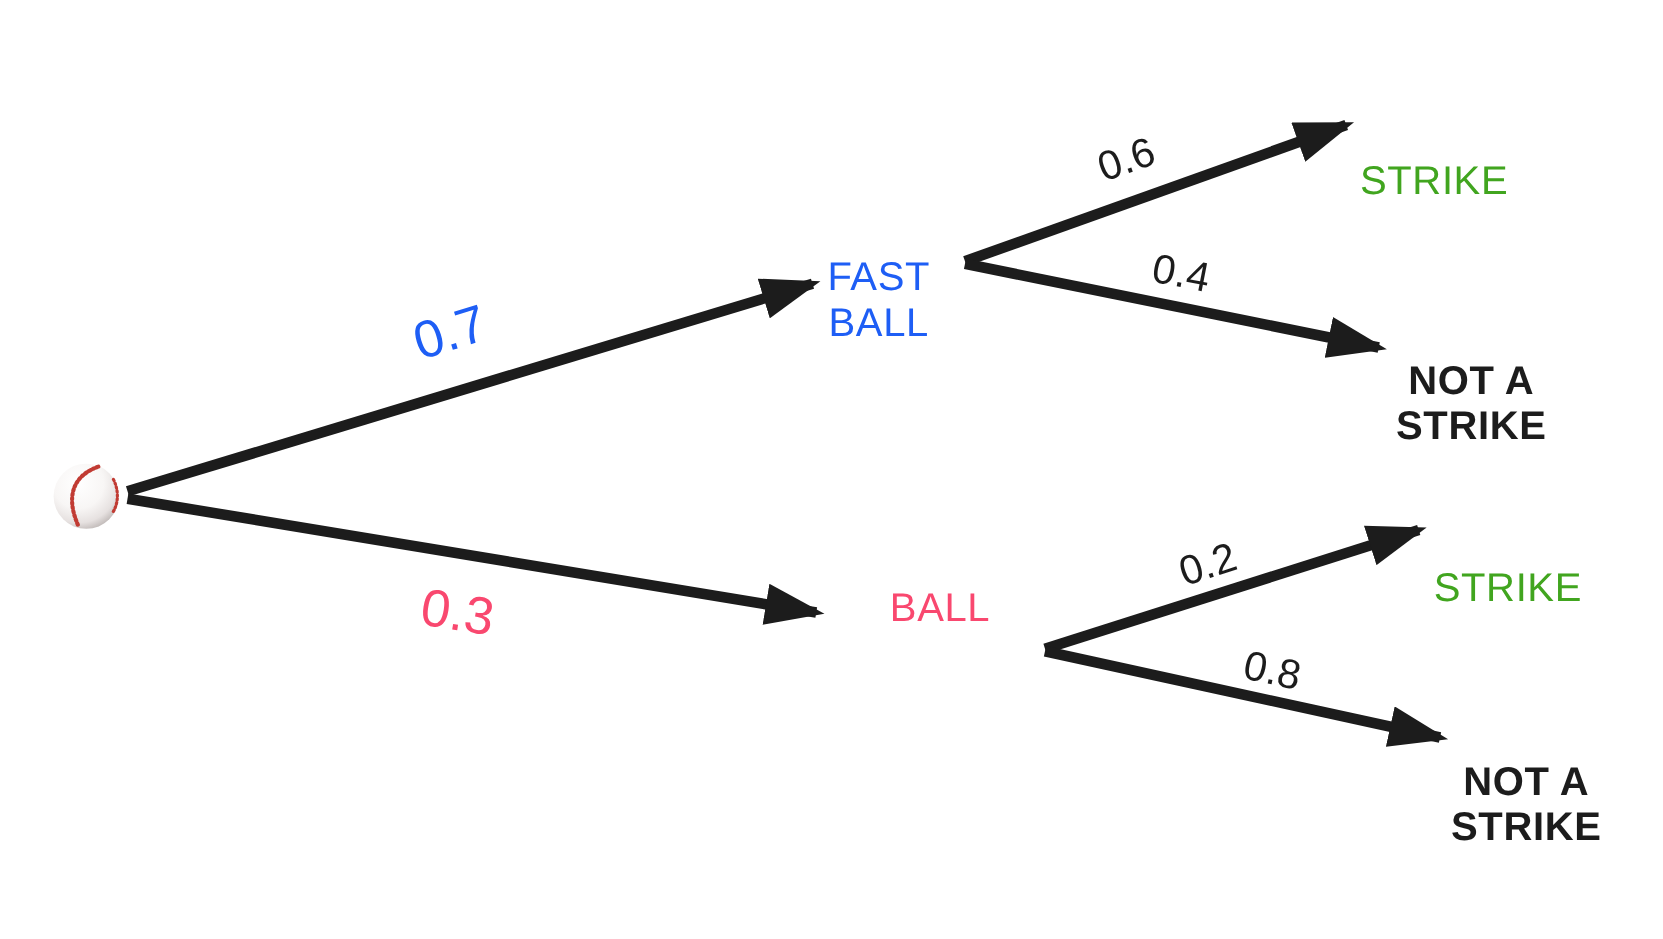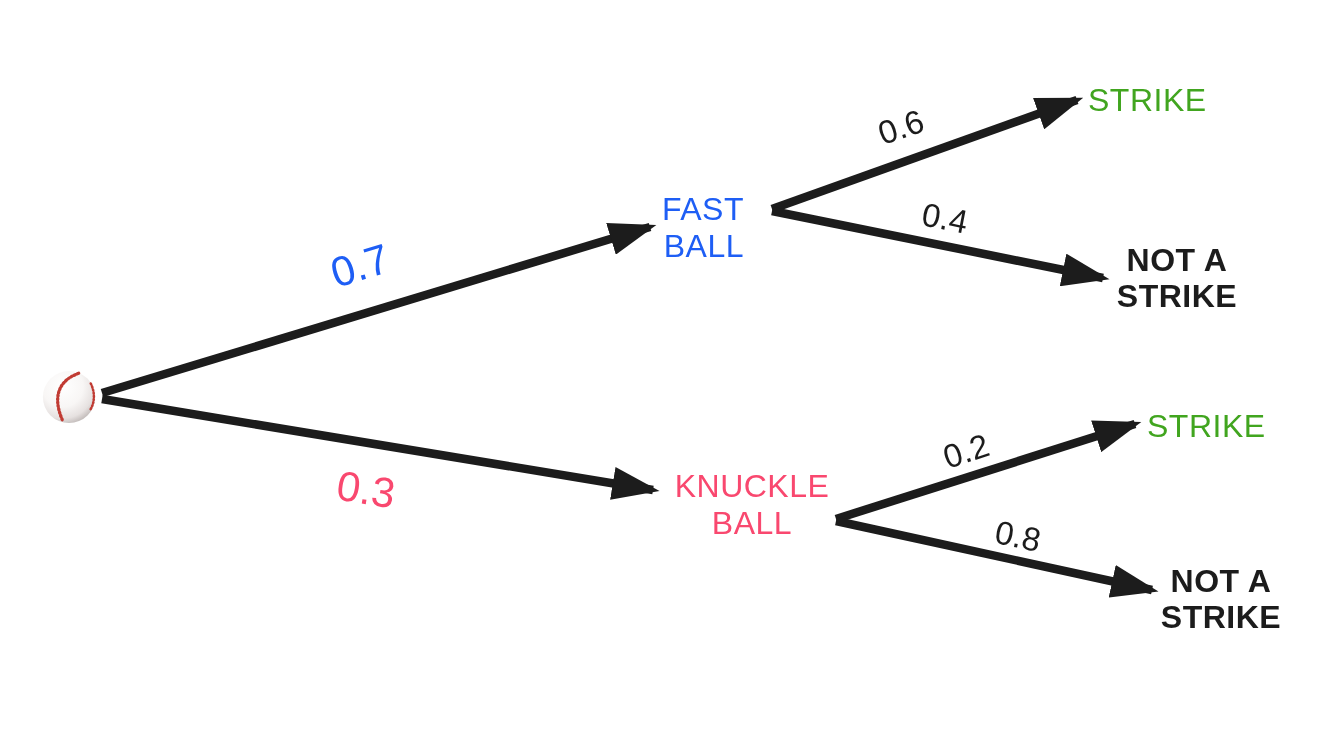--- a/index.html
+++ b/index.html
@@ -32,20 +32,21 @@
   .blue{color:#1e5ef5;}
   .pink{color:#f9486f;}
   .green{color:#41a51f;}
   .black{color:#1c1c1c;}
   .outcome{
     position:absolute;
     text-align:center;
     font-size:32px;
     line-height:36px;
     letter-spacing:0.5px;
+    margin-top:44px;
   }
   .center-x{transform:translateX(-50%);font-weight:bold;}
 </style>
 </head>
 <body>
 
 <div id="canvas">
 
   <svg class="arrows" viewBox="0 0 1330 751" aria-hidden="true">
     <defs>
@@ -74,27 +75,26 @@
     </defs>
     <circle cx="30" cy="30" r="27" fill="url(#ballg)"></circle>
     <path d="M40 5.5 C 19 13, 13 30, 23 53.5" fill="none" stroke="#c13b33" stroke-width="3.4" stroke-dasharray="1.4 2.2" stroke-linecap="round"></path>
     <path d="M52.5 16 C 57 25, 57 36, 51.5 44" fill="none" stroke="#c13b33" stroke-width="2.6" stroke-dasharray="1.2 2.1" stroke-linecap="round"></path>
   </svg>
 
   <div class="lbl prob-big blue" style="left:360px;top:266px;transform:translate(-50%,-50%) rotate(-17deg);">0.7</div>
 
   <div class="lbl prob-big pink" style="left:366px;top:490px;transform:translate(-50%,-50%) rotate(9deg);">0.3</div>
 
-  <div class="node blue" style="left:703px;top:191px;text-align:right;">
+  <div class="node blue" style="left:703px;top:203px;">
     <div>FAST</div>
     <div>BALL</div>
   </div>
 
   <div class="node pink" style="left:752px;top:468px;">
-    <div>KNUCKLE</div>
     <div>BALL</div>
   </div>
 
   <div class="lbl prob-small" style="left:901px;top:127px;transform:translate(-50%,-50%) rotate(-19deg);">0.6</div>
 
   <div class="lbl prob-small" style="left:945px;top:218px;transform:translate(-50%,-50%) rotate(11deg);">0.4</div>
 
   <div class="lbl prob-small" style="left:966px;top:451px;transform:translate(-50%,-50%) rotate(-18deg);">0.2</div>
 
   <div class="lbl prob-small" style="left:1018px;top:536px;transform:translate(-50%,-50%) rotate(12deg);">0.8</div>

